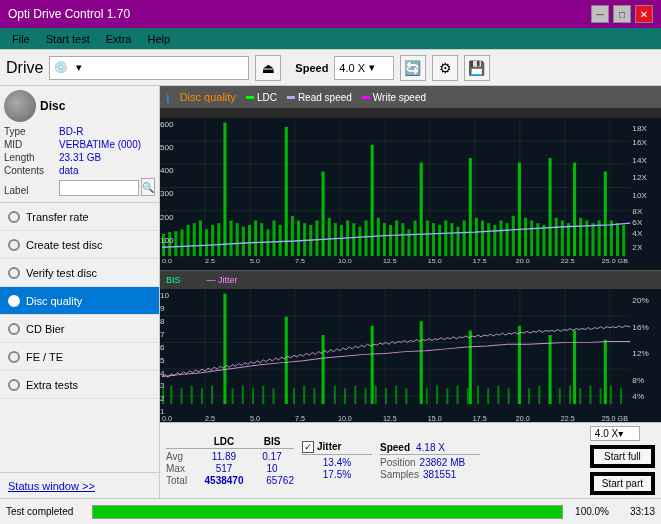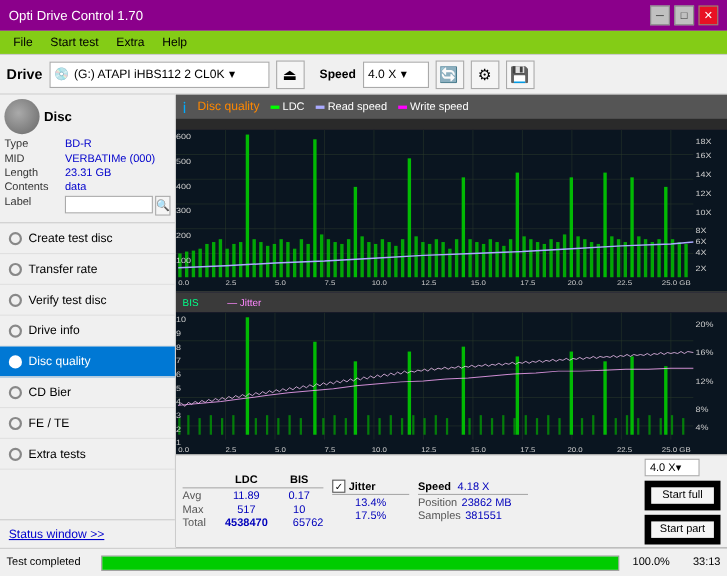--- a/index.html
+++ b/index.html
@@ -20,40 +20,40 @@
     .title-bar-btn {
       width: 18px; height: 18px;
       background: #c0c0c0;
       border: 1px solid #888;
       display: flex; align-items: center; justify-content: center;
       font-size: 10px; cursor: pointer; color: #333;
     }
     
     
     .menu-bar {
-      background: #84cc16;
+      background: #0f766e;
       border-bottom: 1px solid #ccc;
       display: flex;
       align-items: center;
       height: 22px;
       padding: 0 4px;
     }
     .menu-item { padding: 2px 8px; font-size: 11px; cursor: pointer; }
     
     
     .toolbar {
       background: #f0f0f0;
       border-bottom: 1px solid #ccc;
       display: flex;
       align-items: center;
       height: 36px;
       padding: 0 6px;
       gap: 6px;
     }
-    .toolbar-label { font-size: 13px; font-weight: bold; }
+    .toolbar-label { font-size: 16px; font-weight: normal; }
     .drive-select {
       display: flex; align-items: center;
       border: 1px solid #aaa;
       background: white;
       height: 24px;
       padding: 0 4px;
       min-width: 200px;
     }
     .speed-label { font-size: 11px; font-weight: bold; margin-left: 8px; }
     .speed-select {
@@ -125,21 +125,21 @@
     
     .chart-svg { width: 100%; height: 100%; }
     .checkbox-styled {
       width: 12px; height: 12px;
       border: 1px solid #555;
       background: white;
       display: flex; align-items: center; justify-content: center;
       font-size: 9px;
     }
     .action-btn {
-      border: 6px solid #000000;
+      border: 4px solid #000000;
       background: #f5f5f5;
       padding: 2px 8px;
       font-size: 10px;
       cursor: pointer;
       white-space: nowrap;
     }
     
     
     .progress-area {
       display: flex;
@@ -278,21 +278,20 @@
     <span class="menu-item">File</span>
     <span class="menu-item">Start test</span>
     <span class="menu-item">Extra</span>
     <span class="menu-item">Help</span>
   </div>
 
   <div class="toolbar">
     <span class="toolbar-label">Drive</span>
     <div class="drive-select" style="font-size:11px;">
       <span style="color:#555; margin-right:4px;">💿</span>
-      <span>(G:) ATAPI iHBS112  2 CL0K</span>
       <span style="margin-left:4px;">▾</span>
     </div>
     <div class="toolbar-btn">⏏</div>
     <span class="speed-label">Speed</span>
     <div class="speed-select">
       <span>4.0 X</span>
       <span style="margin-left:4px;">▾</span>
     </div>
     <div class="toolbar-btn">🔄</div>
     <div class="toolbar-btn">⚙</div>
@@ -318,44 +317,40 @@
             <span class="disc-val">VERBATIMe (000)</span>
           </div>
           <div class="disc-row">
             <span class="disc-key">Length</span>
             <span class="disc-val">23.31 GB</span>
           </div>
           <div class="disc-row">
             <span class="disc-key">Contents</span>
             <span class="disc-val">data</span>
           </div>
-          <div class="disc-row" style="align-items:flex-start;">
+          <div class="disc-row" style="align-items:flex-end;">
             <span class="disc-key">Label</span>
             <input class="label-input" type="text" value="" style="">
             <span class="label-btn">🔍</span>
           </div>
         </div>
       </div>
 
       <div class="nav-items">
         <div class="nav-item">
           <div class="nav-icon-circle"></div>
-          <span>Create test disc</span>
+          <span>Transfer rate</span>
         </div>
         <div class="nav-item">
           <div class="nav-icon-circle"></div>
-          <span>Transfer rate</span>
+          <span>Create test disc</span>
         </div>
         <div class="nav-item">
           <div class="nav-icon-circle"></div>
           <span>Verify test disc</span>
-        </div>
-        <div class="nav-item">
-          <div class="nav-icon-circle"></div>
-          <span>Drive info</span>
         </div>
         <div class="nav-item active">
           <div class="nav-icon-circle active-circle"></div>
           <span>Disc quality</span>
         </div>
         <div class="nav-item">
           <div class="nav-icon-circle"></div>
           <span>CD Bier</span>
         </div>
         <div class="nav-item">

